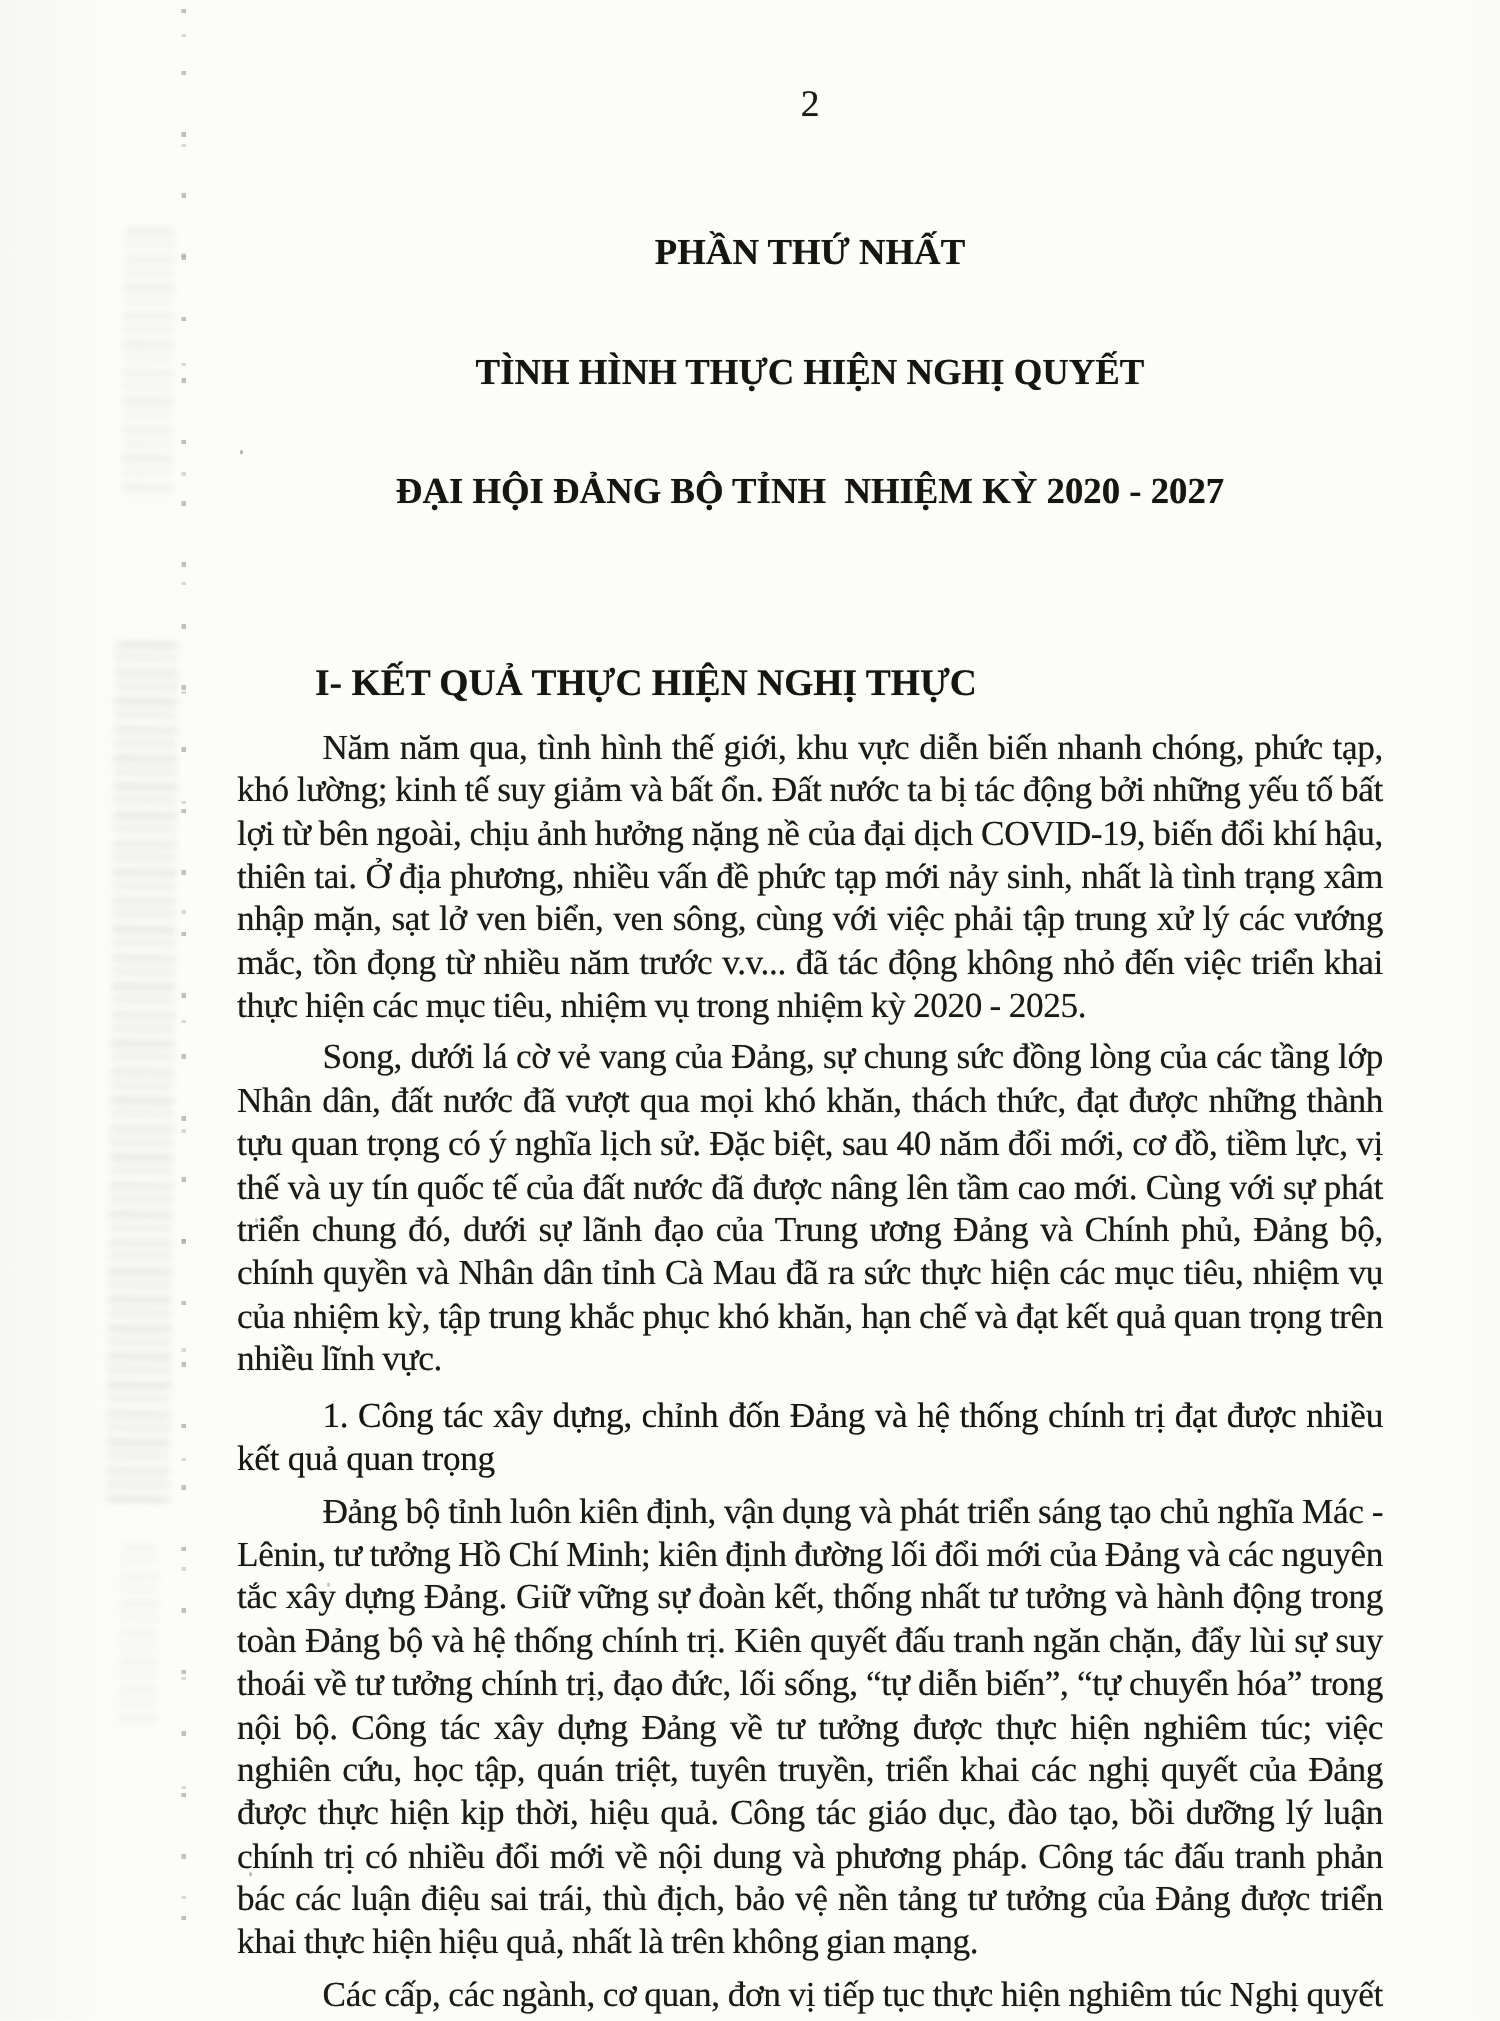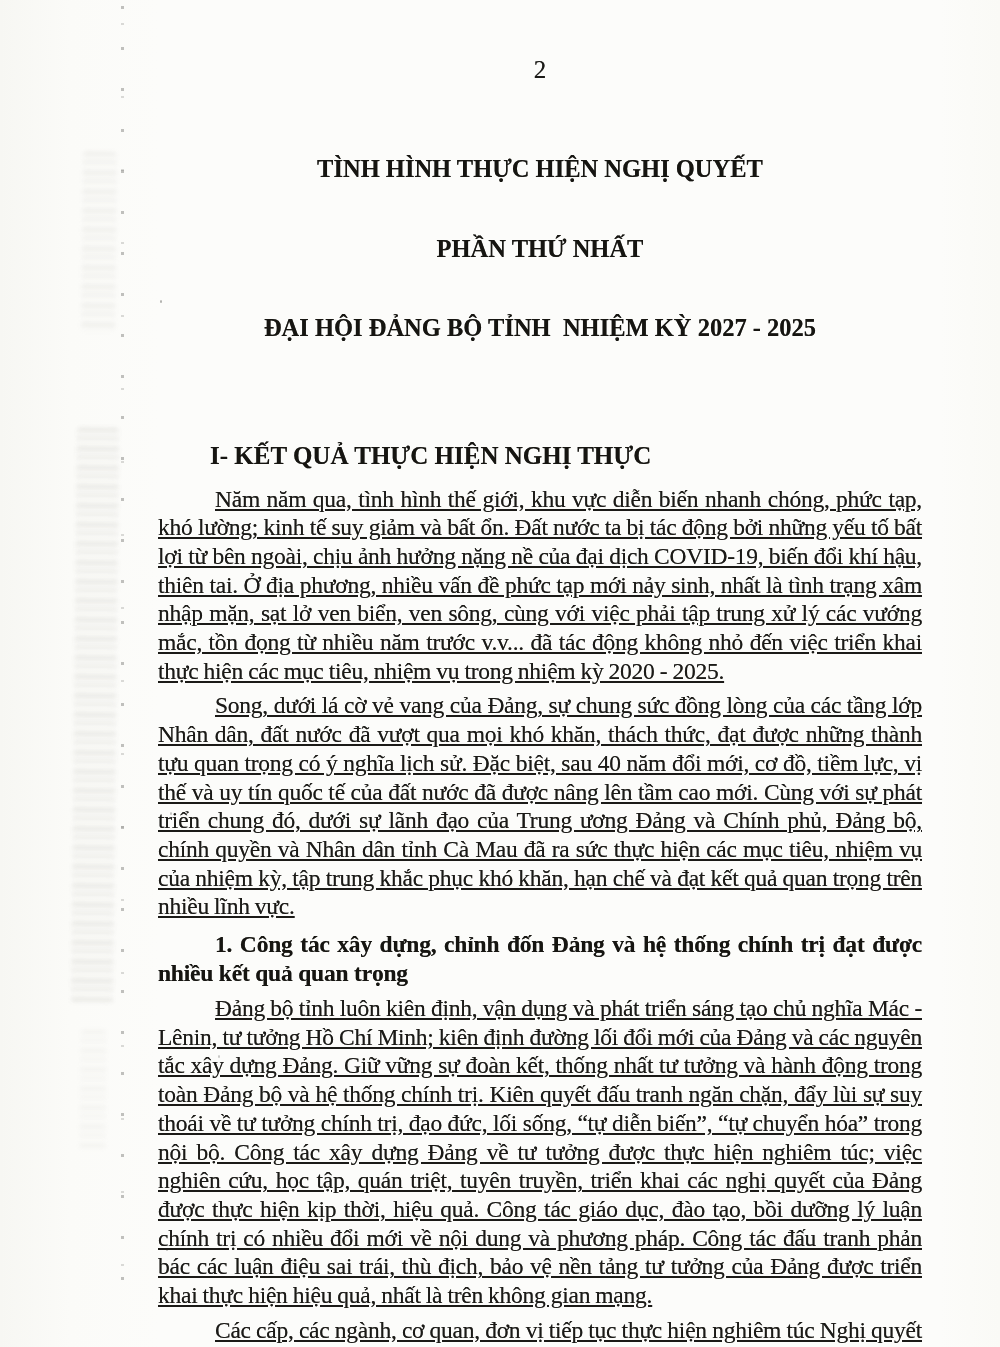--- a/index.html
+++ b/index.html
@@ -97,28 +97,27 @@
     text-indent: 52px;
   }
   .body-para {
     margin: 6px 0 0 0;
     font-size: 23.5px;
     line-height: 28.7px;
     letter-spacing: -0.25px;
     word-spacing: -0.5px;
     text-align: justify;
     text-indent: 57px;
-    text-decoration: underline;
   }
   .para-first { margin-top: 14px; }
   .sub-heading {
     margin: 9px 0 0 0;
     font-size: 23.5px;
     line-height: 29px;
-    font-weight: bold;
+    font-weight: normal;
     color: #161511;
     letter-spacing: -0.2px;
     text-align: justify;
     text-indent: 57px;
   }
 </style>
 </head>
 <body>
 
 <div class="page">
@@ -127,23 +126,23 @@
   <div class="ghost ghost-2"></div>
   <div class="ghost ghost-3"></div>
   <div class="perf"></div>
   <div class="speck" style="left:160px; top:300px;"></div>
 
   <div class="content">
 
     <div class="page-number">2</div>
 
     <div class="doc-title">
+      <div>PHẦN THỨ NHẤT</div>
       <div>TÌNH HÌNH THỰC HIỆN NGHỊ QUYẾT</div>
-      <div>PHẦN THỨ NHẤT</div>
-      <div>ĐẠI HỘI ĐẢNG BỘ TỈNH  NHIỆM KỲ 2027 - 2025</div>
+      <div>ĐẠI HỘI ĐẢNG BỘ TỈNH  NHIỆM KỲ 2020 - 2027</div>
     </div>
 
     <h2 class="section-heading">I- KẾT QUẢ THỰC HIỆN NGHỊ THỰC</h2>
 
     <p class="body-para para-first">Năm năm qua, tình hình thế giới, khu vực diễn biến nhanh chóng, phức tạp, khó lường; kinh tế suy giảm và bất ổn. Đất nước ta bị tác động bởi những yếu tố bất lợi từ bên ngoài, chịu ảnh hưởng nặng nề của đại dịch COVID-19, biến đổi khí hậu, thiên tai. Ở địa phương, nhiều vấn đề phức tạp mới nảy sinh, nhất là tình trạng xâm nhập mặn, sạt lở ven biển, ven sông, cùng với việc phải tập trung xử lý các vướng mắc, tồn đọng từ nhiều năm trước v.v... đã tác động không nhỏ đến việc triển khai thực hiện các mục tiêu, nhiệm vụ trong nhiệm kỳ 2020 - 2025.</p>
 
     <p class="body-para">Song, dưới lá cờ vẻ vang của Đảng, sự chung sức đồng lòng của các tầng lớp Nhân dân, đất nước đã vượt qua mọi khó khăn, thách thức, đạt được những thành tựu quan trọng có ý nghĩa lịch sử. Đặc biệt, sau 40 năm đổi mới, cơ đồ, tiềm lực, vị thế và uy tín quốc tế của đất nước đã được nâng lên tầm cao mới. Cùng với sự phát triển chung đó, dưới sự lãnh đạo của Trung ương Đảng và Chính phủ, Đảng bộ, chính quyền và Nhân dân tỉnh Cà Mau đã ra sức thực hiện các mục tiêu, nhiệm vụ của nhiệm kỳ, tập trung khắc phục khó khăn, hạn chế và đạt kết quả quan trọng trên nhiều lĩnh vực.</p>
 
     <h3 class="sub-heading">1. Công tác xây dựng, chỉnh đốn Đảng và hệ thống chính trị đạt được nhiều kết quả quan trọng</h3>
 

